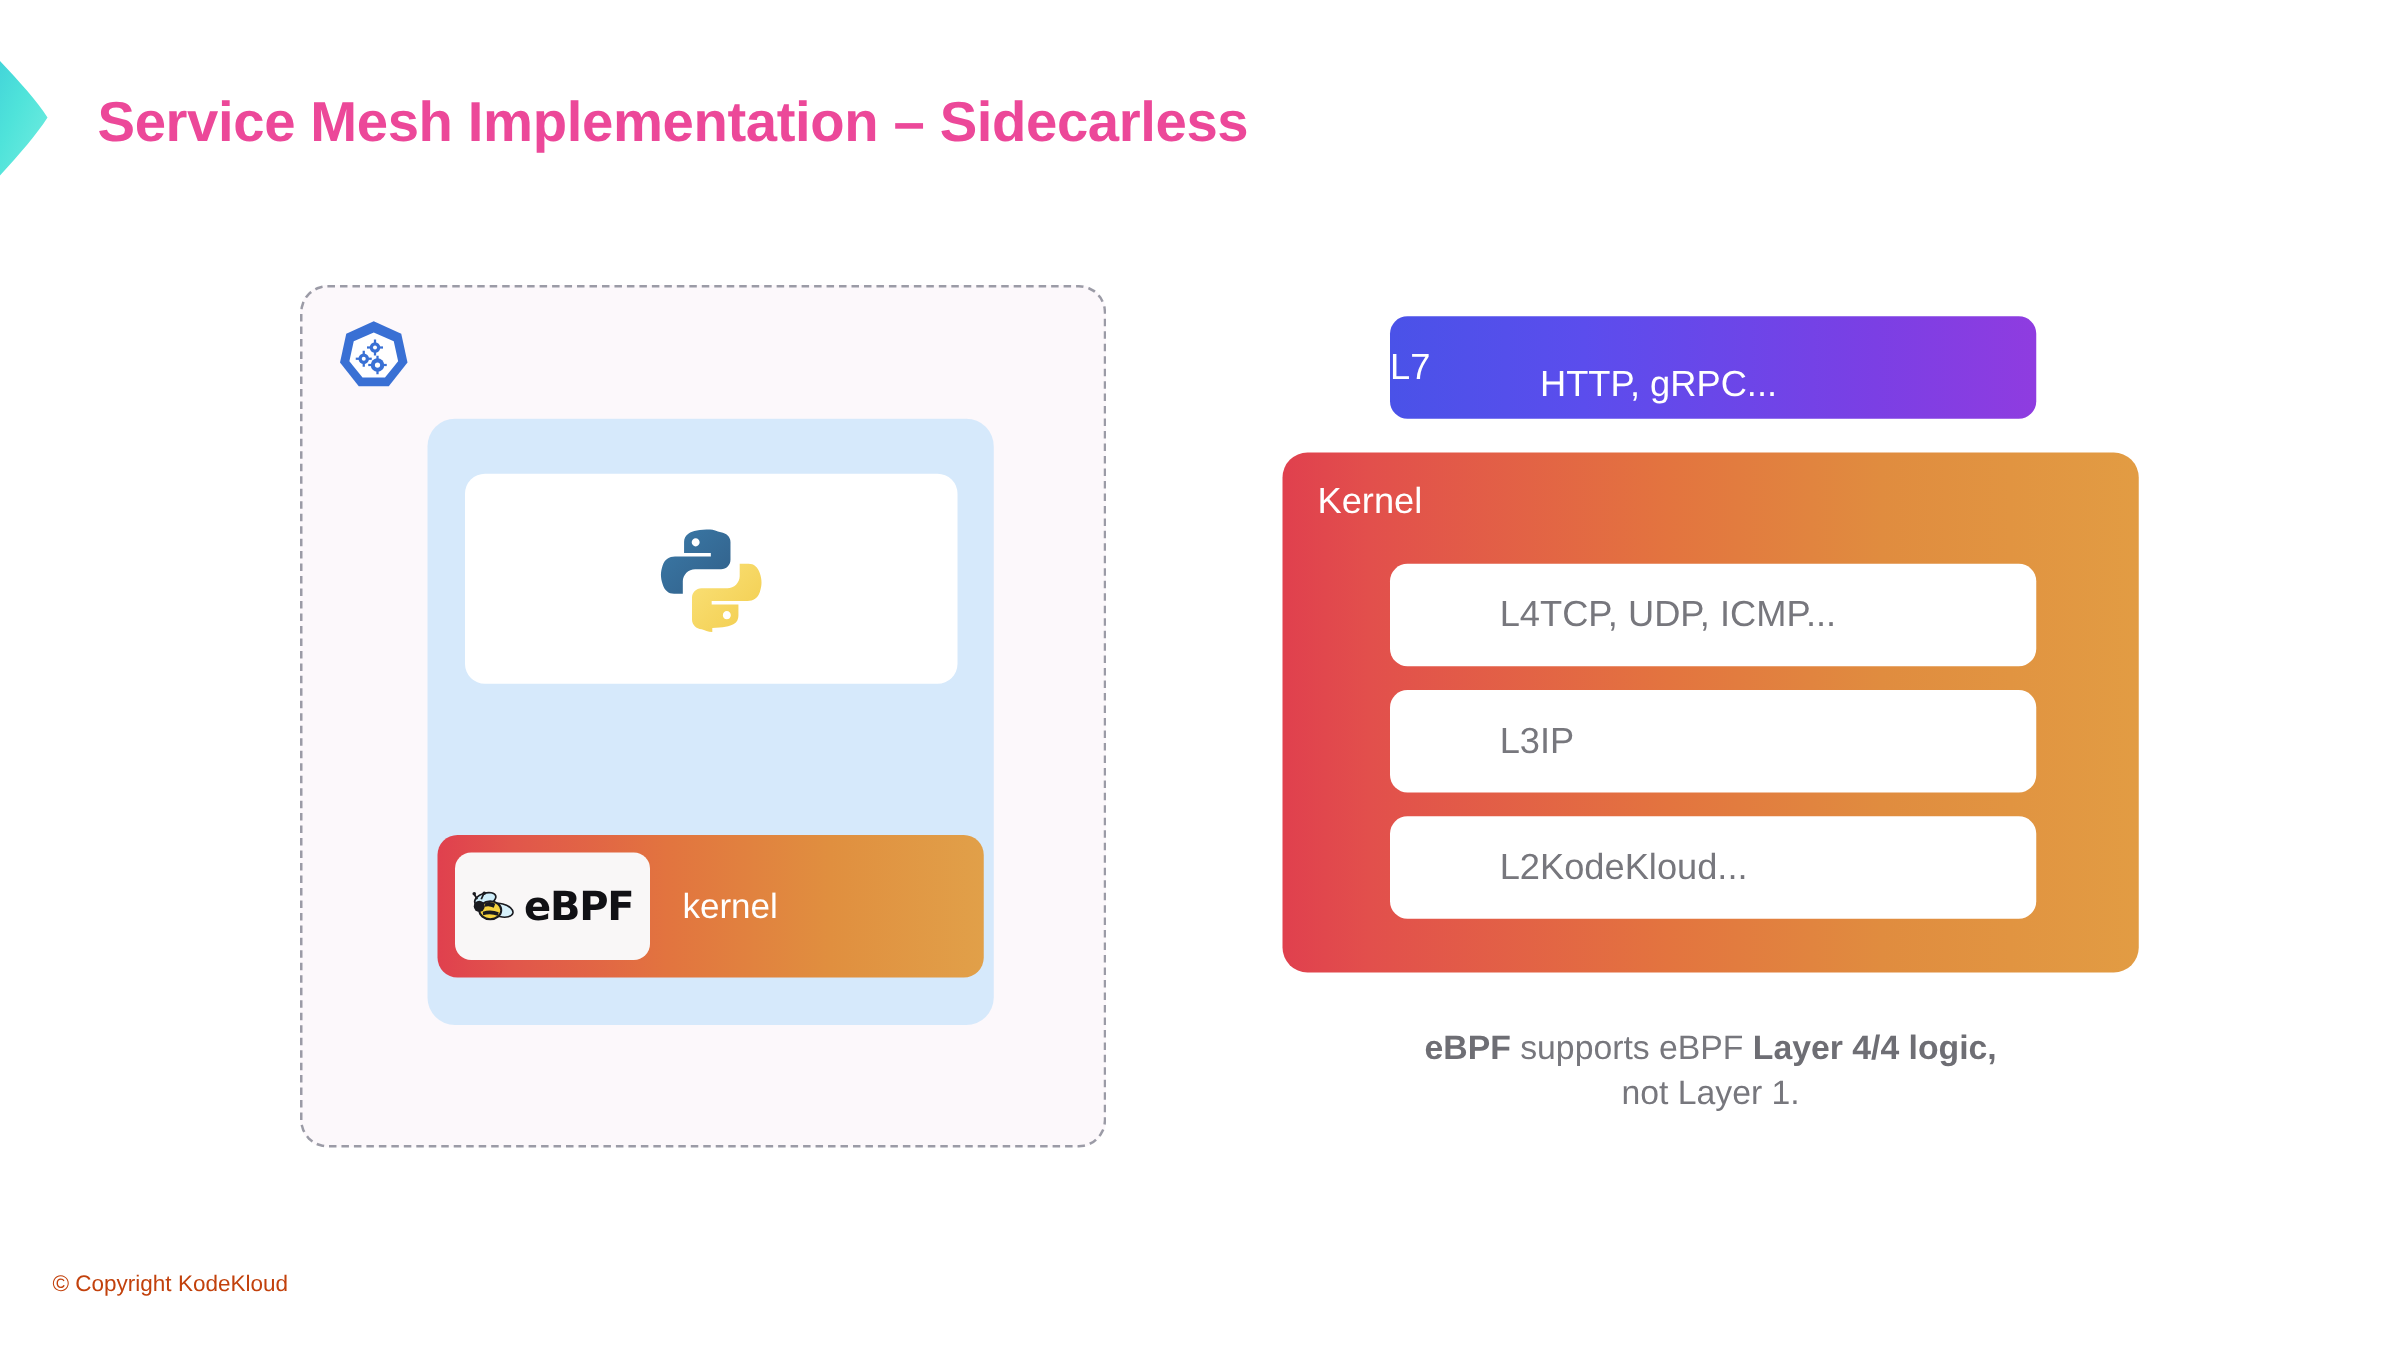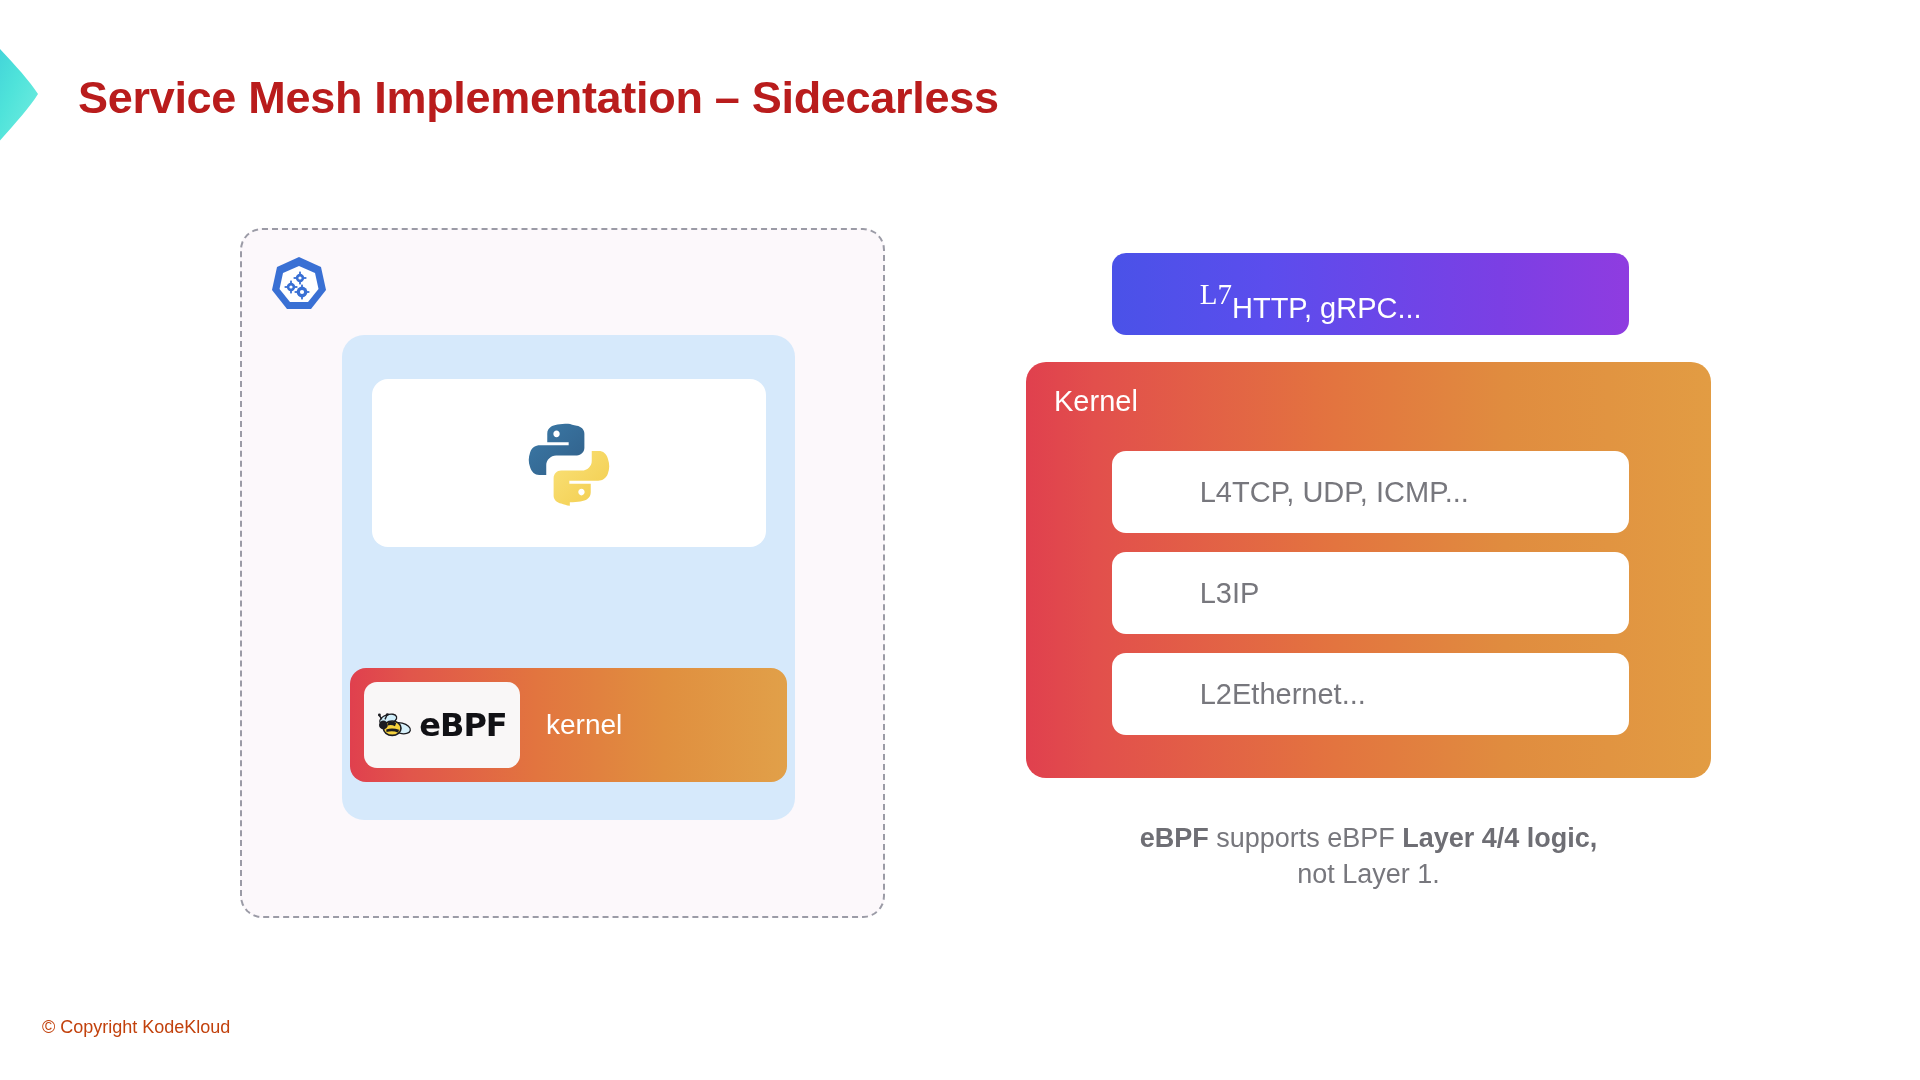--- a/index.html
+++ b/index.html
@@ -27,21 +27,21 @@
   }
 
   
   .slide-title {
     position: absolute;
     left: 78px;
     top: 72px;
     font-size: 45px;
     font-weight: 600;
     letter-spacing: -0.3px;
-    color: #b91c1c;
+    color: #ec4899;
     white-space: nowrap;
   }
 
   
   .node-box {
     position: absolute;
     left: 240px;
     top: 228px;
     width: 645px;
     height: 690px;
@@ -135,24 +135,23 @@
     height: 82px;
     border-radius: 14px;
     background: linear-gradient(90deg, #4a52e8 0%, #5b4ded 30%, #7b3fe4 75%, #8f3ce0 100%);
     display: flex;
     align-items: center;
     color: #ffffff;
   }
 
   .layer-l7 .lcode {
     width: 120px;
-    text-align: right;
+    text-align: left;
     font-size: 29px;
     font-weight: 400;
-    font-family: Liberation Serif, serif;
   }
 
   .layer-l7 .lproto {
     font-size: 29px;
     font-weight: 400;
     margin-top: 28px;
   }
 
   .kernel-stack {
     position: absolute;
@@ -328,21 +327,21 @@
     <div class="layer-row">
       <span class="lcode">L4</span>
       <span class="lproto">TCP, UDP, ICMP...</span>
     </div>
     <div class="layer-row">
       <span class="lcode">L3</span>
       <span class="lproto">IP</span>
     </div>
     <div class="layer-row">
       <span class="lcode">L2</span>
-      <span class="lproto">Ethernet...</span>
+      <span class="lproto">KodeKloud...</span>
     </div>
   </div>
 </div>
 
 <div class="caption">
   <b>eBPF</b><span> supports eBPF </span><b>Layer 4/4 logic,</b><br><span>not Layer 1.</span>
 </div>
 
 <div class="footer">© Copyright KodeKloud</div>
 

